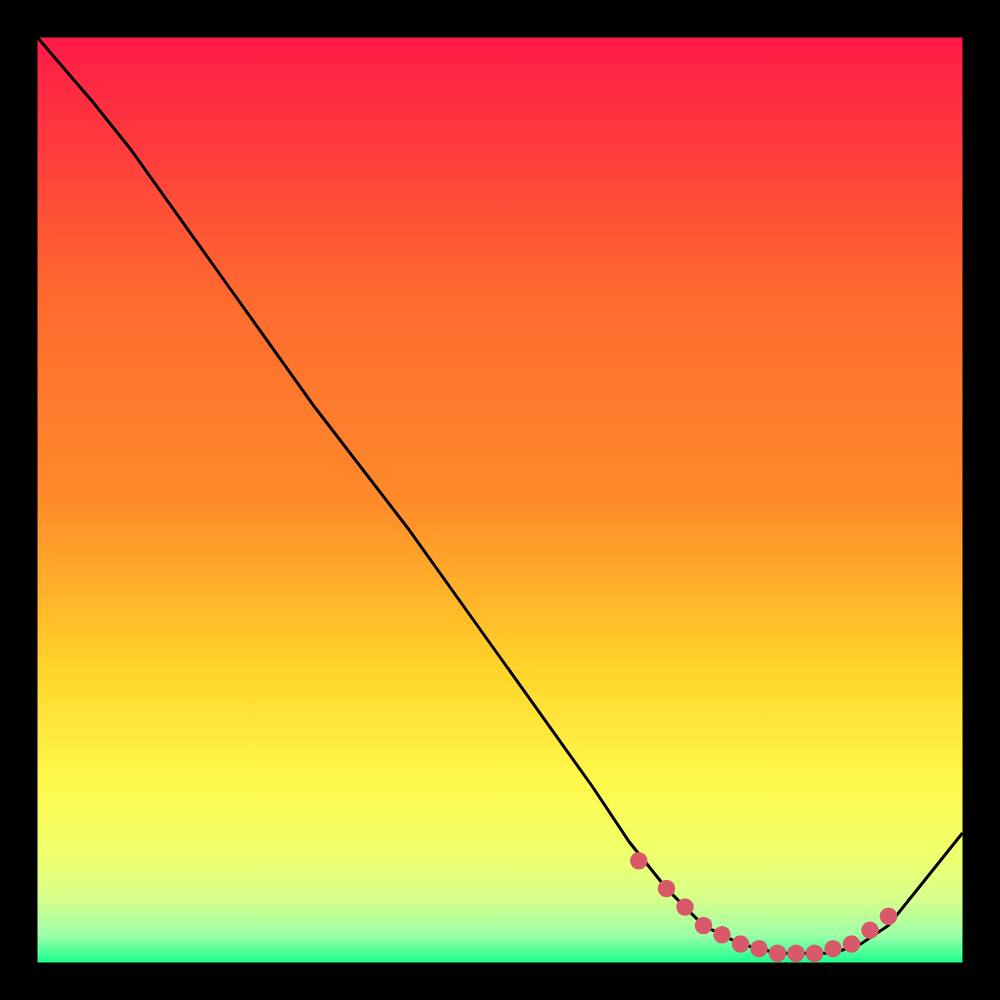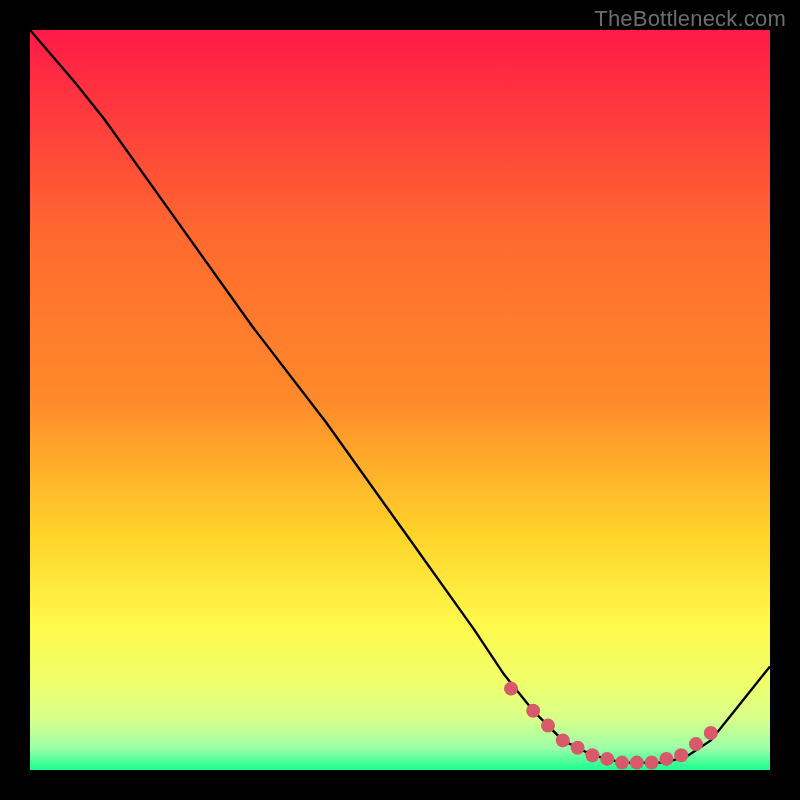--- a/index.html
+++ b/index.html
@@ -27,21 +27,20 @@
     z-index: 5;
   }
   svg {
     display: block;
   }
 </style>
 </head>
 <body>
 
 <div class="chart-container">
-  <div class="watermark">TheBottleneck.com</div>
 
   <svg id="chart-svg" width="800" height="800" viewBox="0 0 800 800">
     <defs>
       <linearGradient id="bg-grad" x1="0" y1="0" x2="0" y2="1">
         <stop id="g0" offset="0%" stop-color="#ff1a47"></stop>
         <stop id="g1" offset="28%" stop-color="#ff6a2f"></stop>
         <stop id="g2" offset="50%" stop-color="#ff8a2a"></stop>
         <stop id="g3" offset="68%" stop-color="#ffd32a"></stop>
         <stop id="g4" offset="80%" stop-color="#fff84a"></stop>
         <stop id="g5" offset="88%" stop-color="#f0ff6a"></stop>

